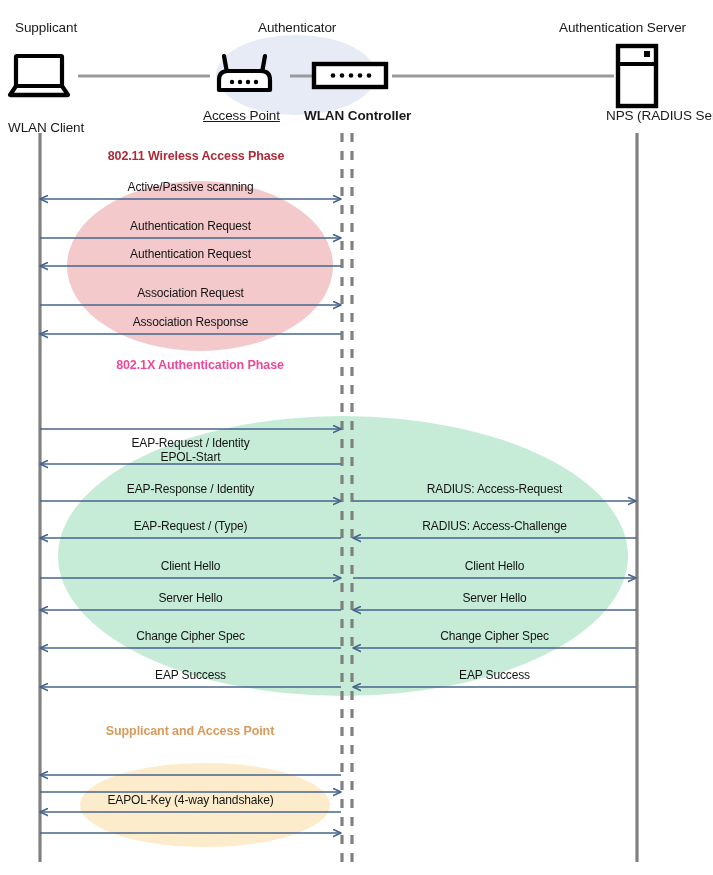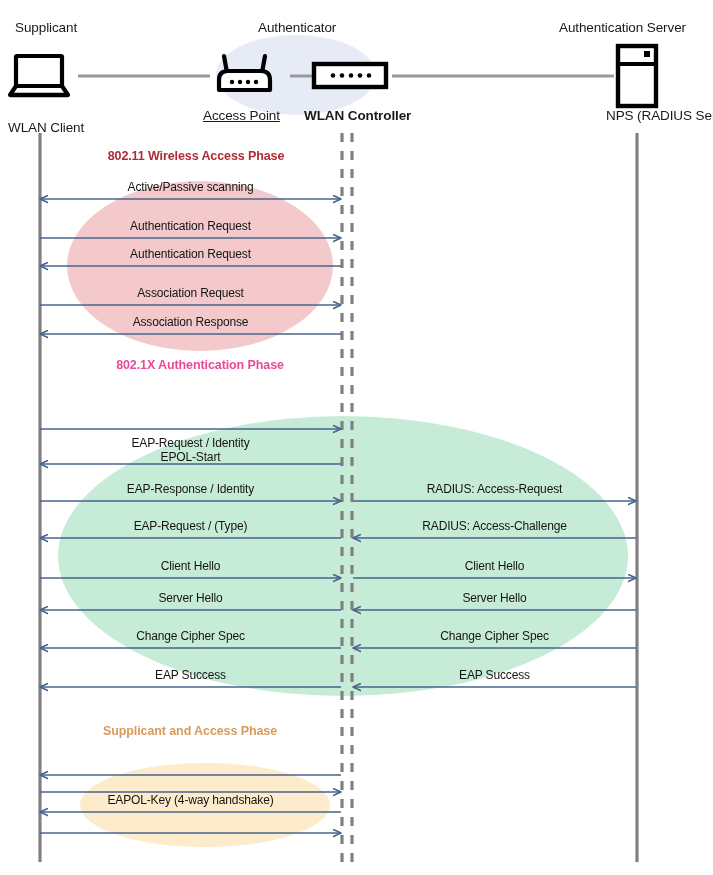--- a/index.html
+++ b/index.html
@@ -167,21 +167,21 @@
 
   <div class="phase-label" style="left:196px; top:147px; color:#b02a37;">
     <div>802.11 Wireless Access Phase</div>
   </div>
 
   <div class="phase-label" style="left:200px; top:356px; color:#ec4899;">
     <div>802.1X Authentication Phase</div>
   </div>
 
   <div class="phase-label" style="left:190px; top:722px; color:#d99a5b;">
-    <div>Supplicant and Access Phase</div>
+    <div>Supplicant and Access Point</div>
   </div>
 
   <div id="msg-labels">
       <div class="msg-label" style="left: 190.5px; top: 180px;">Active/Passive scanning</div>
       <div class="msg-label" style="left: 190.5px; top: 219px;">Authentication Request</div>
       <div class="msg-label" style="left: 190.5px; top: 247px;">Authentication Request</div>
       <div class="msg-label" style="left: 190.5px; top: 286px; text-align: center;">Association Request</div>
       <div class="msg-label" style="left: 190.5px; top: 315px;">Association Response</div>
       <div class="msg-label" style="left: 190.5px; top: 410px; margin-top: 40px;">EPOL-Start</div>
       <div class="msg-label" style="left: 190.5px; top: 436px;">EAP-Request / Identity</div>

